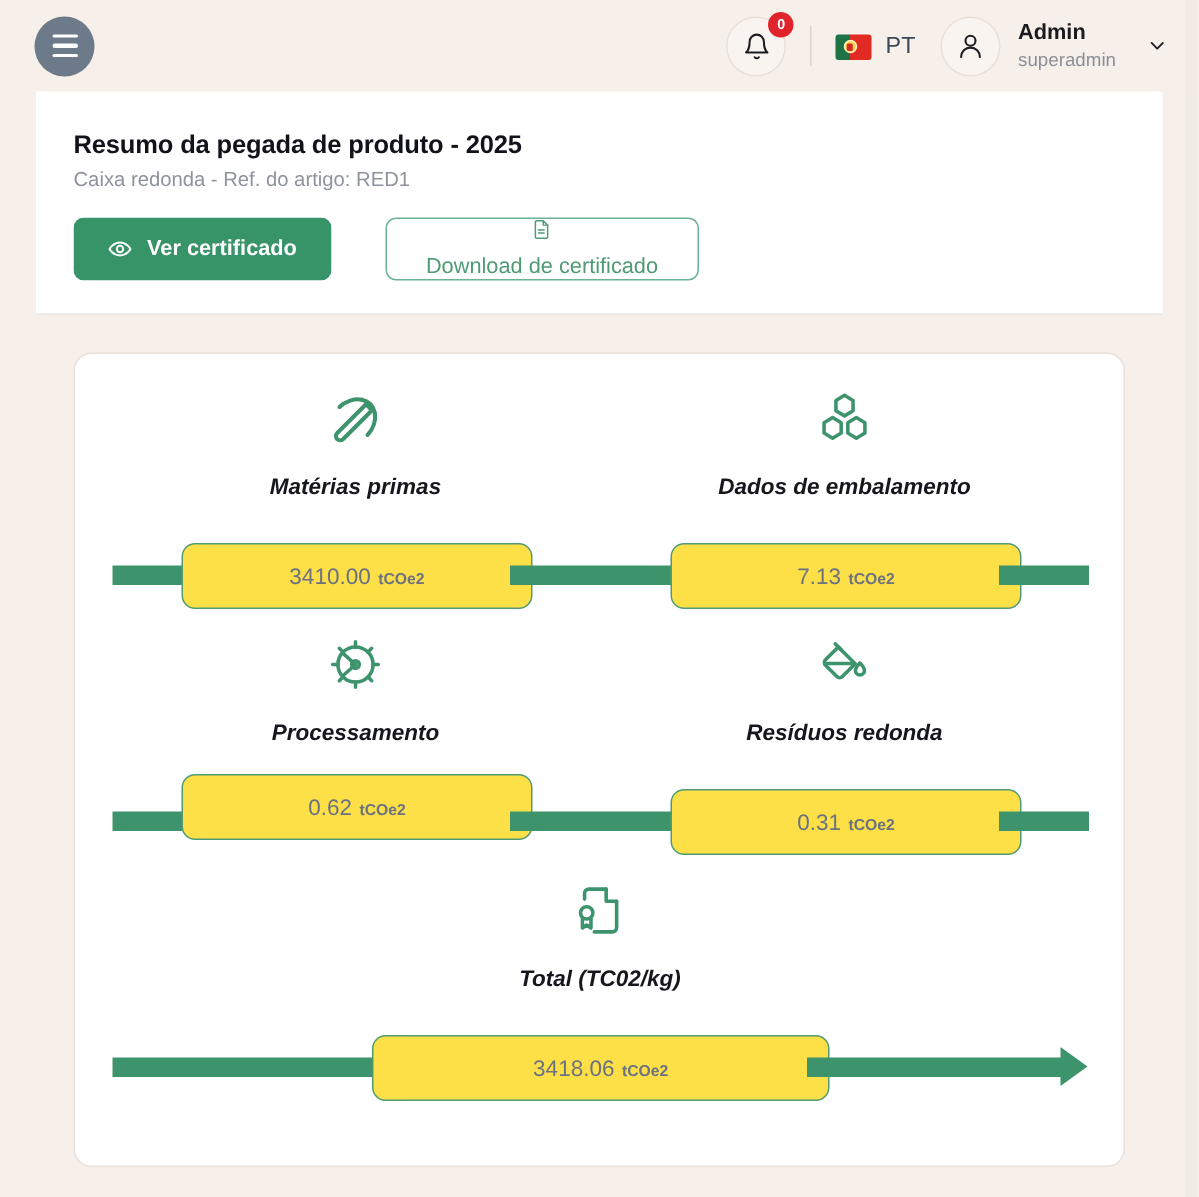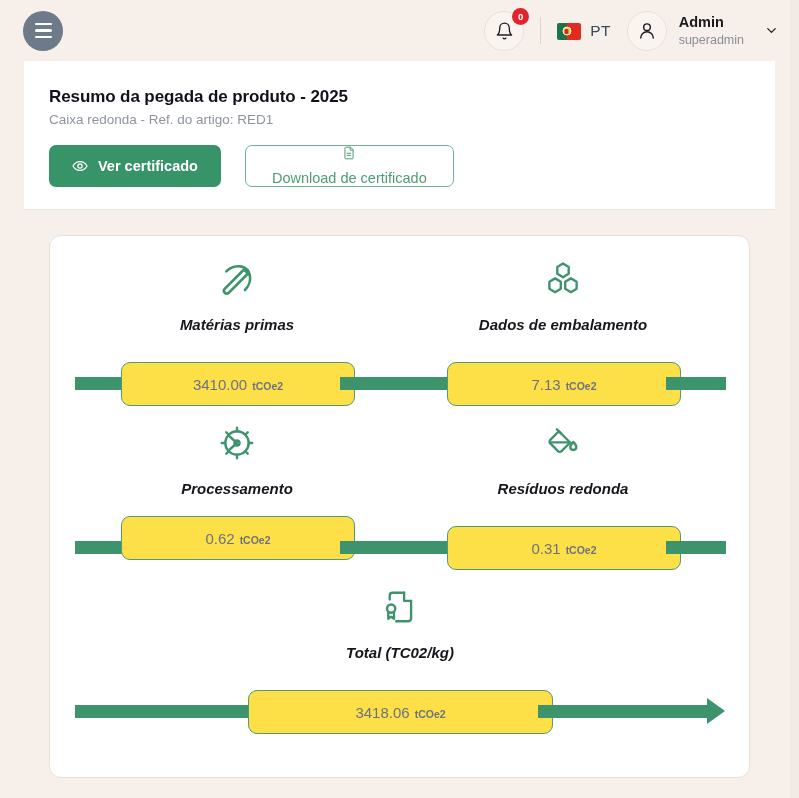--- a/index.html
+++ b/index.html
@@ -110,21 +110,21 @@
     position: absolute; left: 25px; top: 26px;
     font-size: 17px; font-weight: 700; color: #12131a;
     letter-spacing: -.1px;
   }
   .panel-sub {
     position: absolute; left: 25px; top: 51px;
     font-size: 13.5px; color: #8e939c;
   }
   .btn-row {
     position: absolute; left: 25px; top: 84px;
-    display: flex; align-items: center; gap: 24px;
+    display: flex; align-items: center; gap: 36px;
   }
   .btn {
     height: 42px; border-radius: 7px;
     display: inline-flex; align-items: center; gap: 10px;
     font-size: 14.5px; font-weight: 700; cursor: pointer;
     padding: 0 22px; border: 1.4px solid transparent;
   }
   .btn-primary { background: #379368; color: #ffffff; }
   .btn-outline {
     background: #ffffff; color: #4f9c74;

